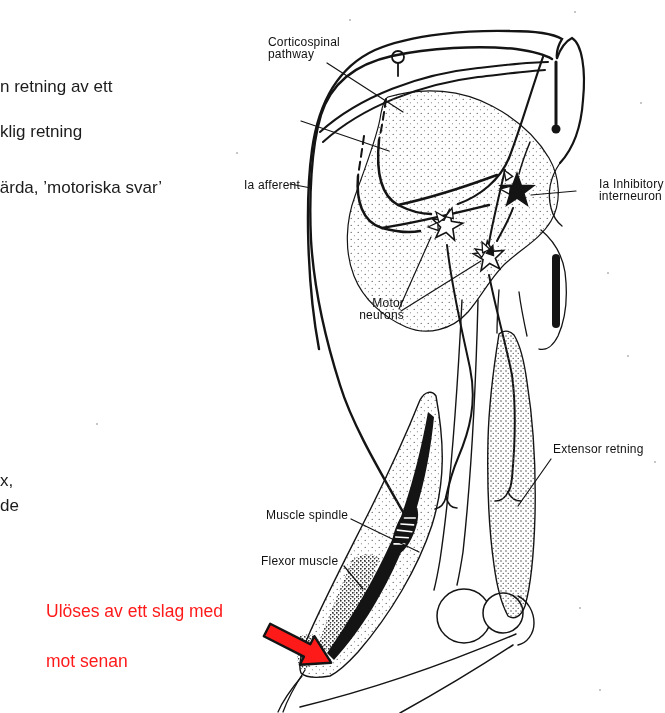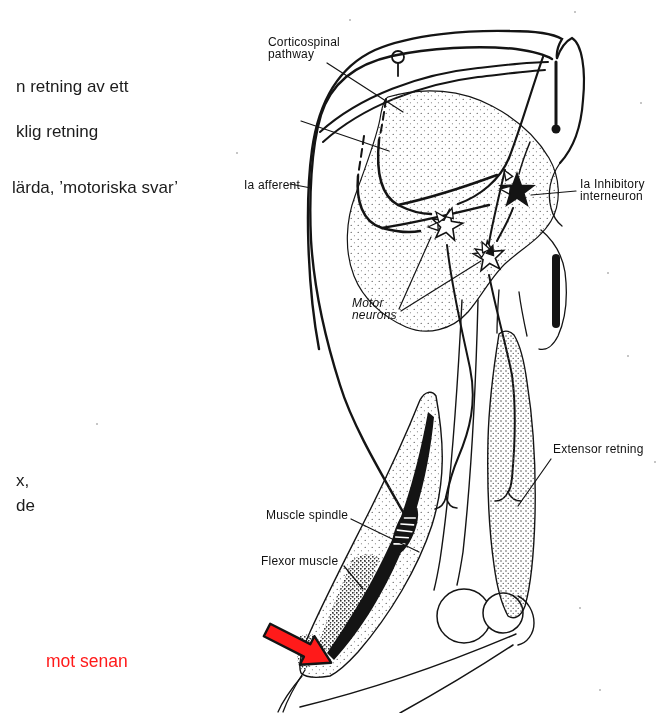--- a/index.html
+++ b/index.html
@@ -3,32 +3,31 @@
 <meta charset="utf-8">
 <style>
   html,body{margin:0;padding:0;background:#fff;}
   #slide{
     position:relative;width:665px;height:713px;background:#ffffff;
     overflow:hidden;font-family:"Liberation Sans",sans-serif;
   }
   .note-line{
     position:absolute;font-size:17px;line-height:19px;color:#1c1c1c;
     white-space:nowrap;
-    padding-left:16px;
   }
   .red-line{
     position:absolute;left:46px;font-size:17.5px;line-height:20px;color:#ff1a1a;
     white-space:nowrap;
   }
   .fig-label{
     position:absolute;font-size:12px;line-height:12px;color:#111;
     white-space:pre-line;letter-spacing:.2px;
   }
   svg{position:absolute;left:0;top:0;}
-  .c-motor{text-align:left;width:52px;font-style:italic;}
+  .c-motor{text-align:right;width:52px;}
 </style>
 </head>
 <body>
 
 <div id="slide">
 
   <svg width="665" height="713" viewBox="0 0 665 713">
     <defs>
       <pattern id="stipLight" patternUnits="userSpaceOnUse" width="7" height="7">
         <circle cx="1.2" cy="1.4" r="0.6" fill="#555"></circle>
@@ -170,26 +169,27 @@
       </g>
     </g>
   </svg>
 
   <div class="note-line" style="top:77px;left:0">n retning av ett</div>
   <div class="note-line" style="top:122px;left:0">klig retning</div>
   <div class="note-line" style="top:178px;left:-4px">lärda, ’motoriska svar’</div>
   <div class="note-line" style="top:471px;left:0">x,</div>
   <div class="note-line" style="top:496px;left:0">de</div>
 
+  <div class="red-line" style="top:601px">Ulöses av ett slag med</div>
   <div class="red-line" style="top:651px">mot senan</div>
 
   <div class="fig-label" style="left:268px;top:36px">Corticospinal
 pathway</div>
   <div class="fig-label" style="left:244px;top:179px">Ia afferent</div>
-  <div class="fig-label" style="left:580px;top:178px">Ia Inhibitory
+  <div class="fig-label" style="left:599px;top:178px">Ia Inhibitory
 interneuron</div>
   <div class="fig-label c-motor" style="left:352px;top:297px">Motor
 neurons</div>
   <div class="fig-label" style="left:553px;top:443px">Extensor retning</div>
   <div class="fig-label" style="left:266px;top:509px">Muscle spindle</div>
   <div class="fig-label" style="left:261px;top:555px">Flexor muscle</div>
 
 </div>
 
 </body></html>

